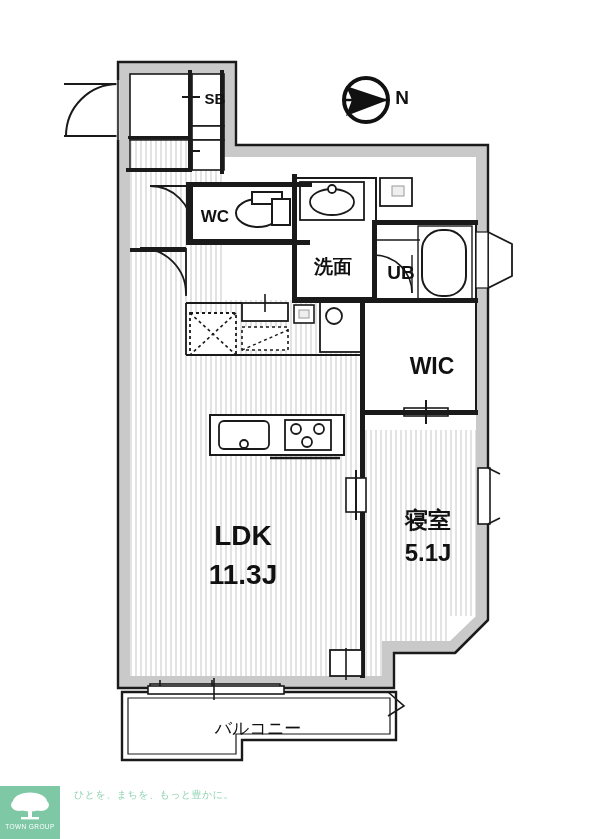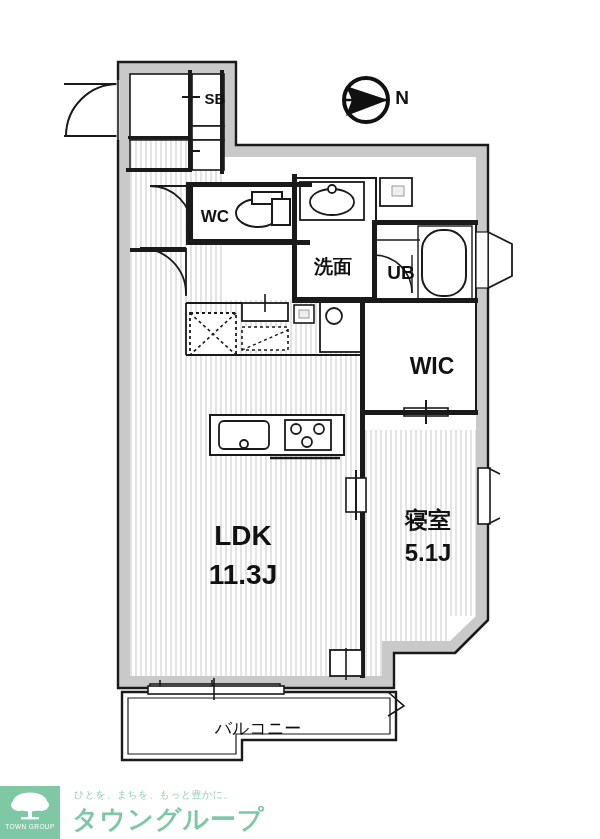--- a/index.html
+++ b/index.html
@@ -343,17 +343,16 @@
         <ellipse cx="20" cy="12" rx="17" ry="9.5" fill="#ffffff"></ellipse>
         <ellipse cx="9" cy="15" rx="8" ry="6" fill="#ffffff"></ellipse>
         <ellipse cx="31" cy="15" rx="8" ry="6" fill="#ffffff"></ellipse>
         <rect x="18" y="17" width="4" height="12" fill="#ffffff"></rect>
         <rect x="11" y="27" width="18" height="2.4" fill="#ffffff"></rect>
       </svg>
       <span class="logo-badge-text">TOWN GROUP</span>
     </div>
     <div class="brand-block">
       <div class="brand-tagline">ひとを、まちを、もっと豊かに。</div>
-      <div class="brand-name">タウングループ</div>
     </div>
   </div>
 
 </div>
 
 </body></html>

